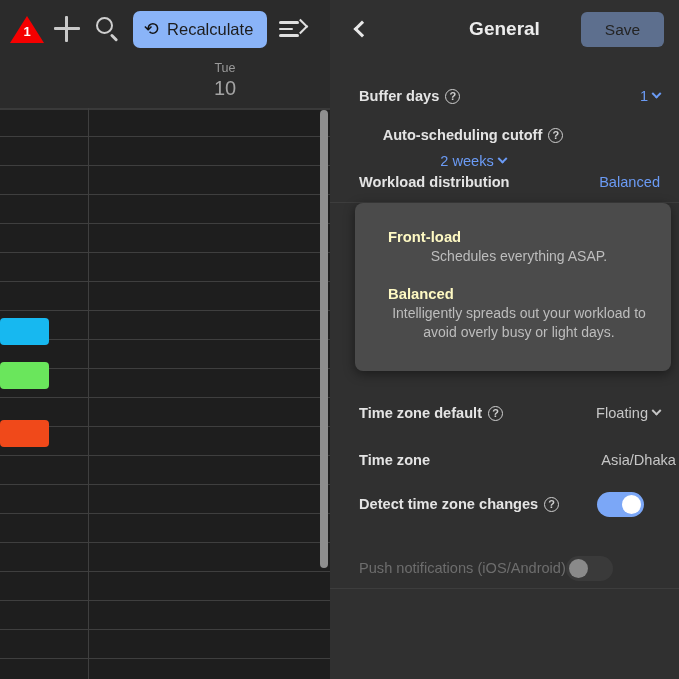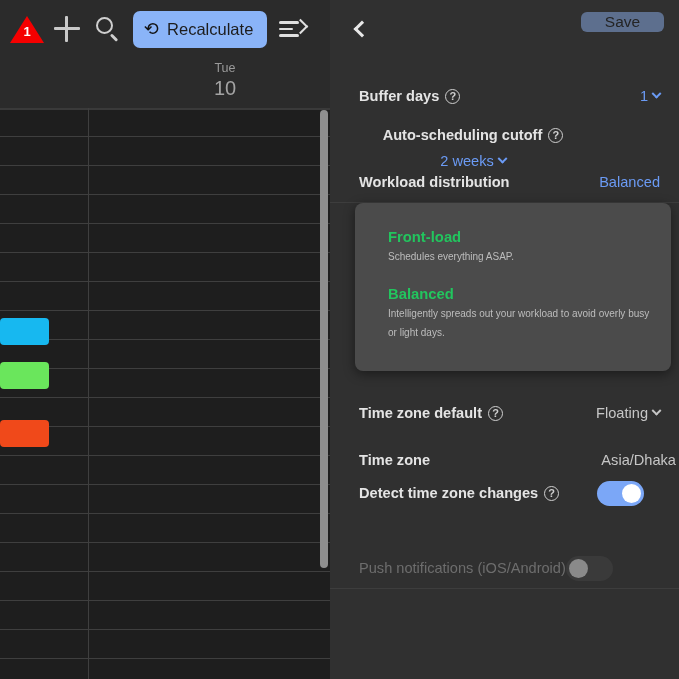--- a/index.html
+++ b/index.html
@@ -153,21 +153,21 @@
     border-left: 3.4px solid #e8e8e8; border-bottom: 3.4px solid #e8e8e8;
     transform: rotate(45deg);
     margin-left: 4px;
   }
   #panel-title {
     width: 349px; text-align: center;
     font-size: 19px; font-weight: bold; color: #ececec;
   }
   #save-button {
     position: absolute; right: 15px; top: 12px;
-    width: 83px; height: 20px;
+    width: 83px; height: 35px;
     background: #5d6f8e;
     border: none; border-radius: 6px;
     color: #242424; font-size: 15.5px;
     font-family: "Liberation Sans", sans-serif;
     cursor: pointer;
   }
 
   .setting-row {
     position: relative;
     height: 42px;
@@ -215,22 +215,22 @@
     position: absolute;
     left: 25px; top: 203px;
     width: 316px; height: 168px;
     background: #4b4b4b;
     border-radius: 8px;
     box-shadow: 0 3px 12px rgba(0,0,0,0.45);
     padding: 24px 0 0 33px;
     z-index: 20;
   }
   .dd-option { margin-bottom: 18px; }
-  .dd-title { font-size: 14.8px; font-weight: bold; color: #22c55e; line-height: 20px; }
-  .dd-desc { font-size: 10px; color: #bdbdbd; line-height: 19px; max-width: 262px; }
+  .dd-title { font-size: 14.8px; font-weight: bold; color: #fef9c3; line-height: 20px; }
+  .dd-desc { font-size: 14px; color: #bdbdbd; line-height: 19px; max-width: 262px; text-align: center; }
 </style>
 </head>
 <body>
 
 <div id="app">
 
   <div id="calendar-pane">
 
     <div id="cal-toolbar">
 
@@ -305,20 +305,21 @@
 
     <div id="cal-scrollbar"></div>
   </div>
 
   <div id="settings-panel">
 
     <div id="panel-header">
       <button id="back-button">
         <span class="chev"></span>
       </button>
+      <div id="panel-title">General</div>
       <button id="save-button">Save</button>
     </div>
 
     <div id="rows-container">
         <div class="setting-row" style="position: absolute; left: 0px; width: 349px; top: 75px;">
           <div class="row-label">
             <span>Buffer days</span>
             <span class="help-icon">?</span>
           </div>
           <div class="row-value">
@@ -356,21 +357,21 @@
           </div>
         </div>
         <div class="setting-row" style="position: absolute; left: 0px; width: 365px; top: 439px;">
           <div class="row-label">
             <span>Time zone</span>
           </div>
           <div class="row-value plain">
             <span>Asia/Dhaka</span>
           </div>
         </div>
-        <div class="setting-row" style="position: absolute; left: 0px; width: 303px; top: 472px; gap: 38px;">
+        <div class="setting-row" style="position: absolute; left: 0px; width: 303px; top: 483px; gap: 38px;">
           <div class="row-label">
             <span>Detect time zone changes</span>
             <span class="help-icon">?</span>
           </div>
           <div class="toggle on">
             <div class="knob"></div>
           </div>
         </div>
         <div class="setting-row" style="position: absolute; left: 0px; width: 293px; top: 547px;">
           <div class="row-label disabled">

